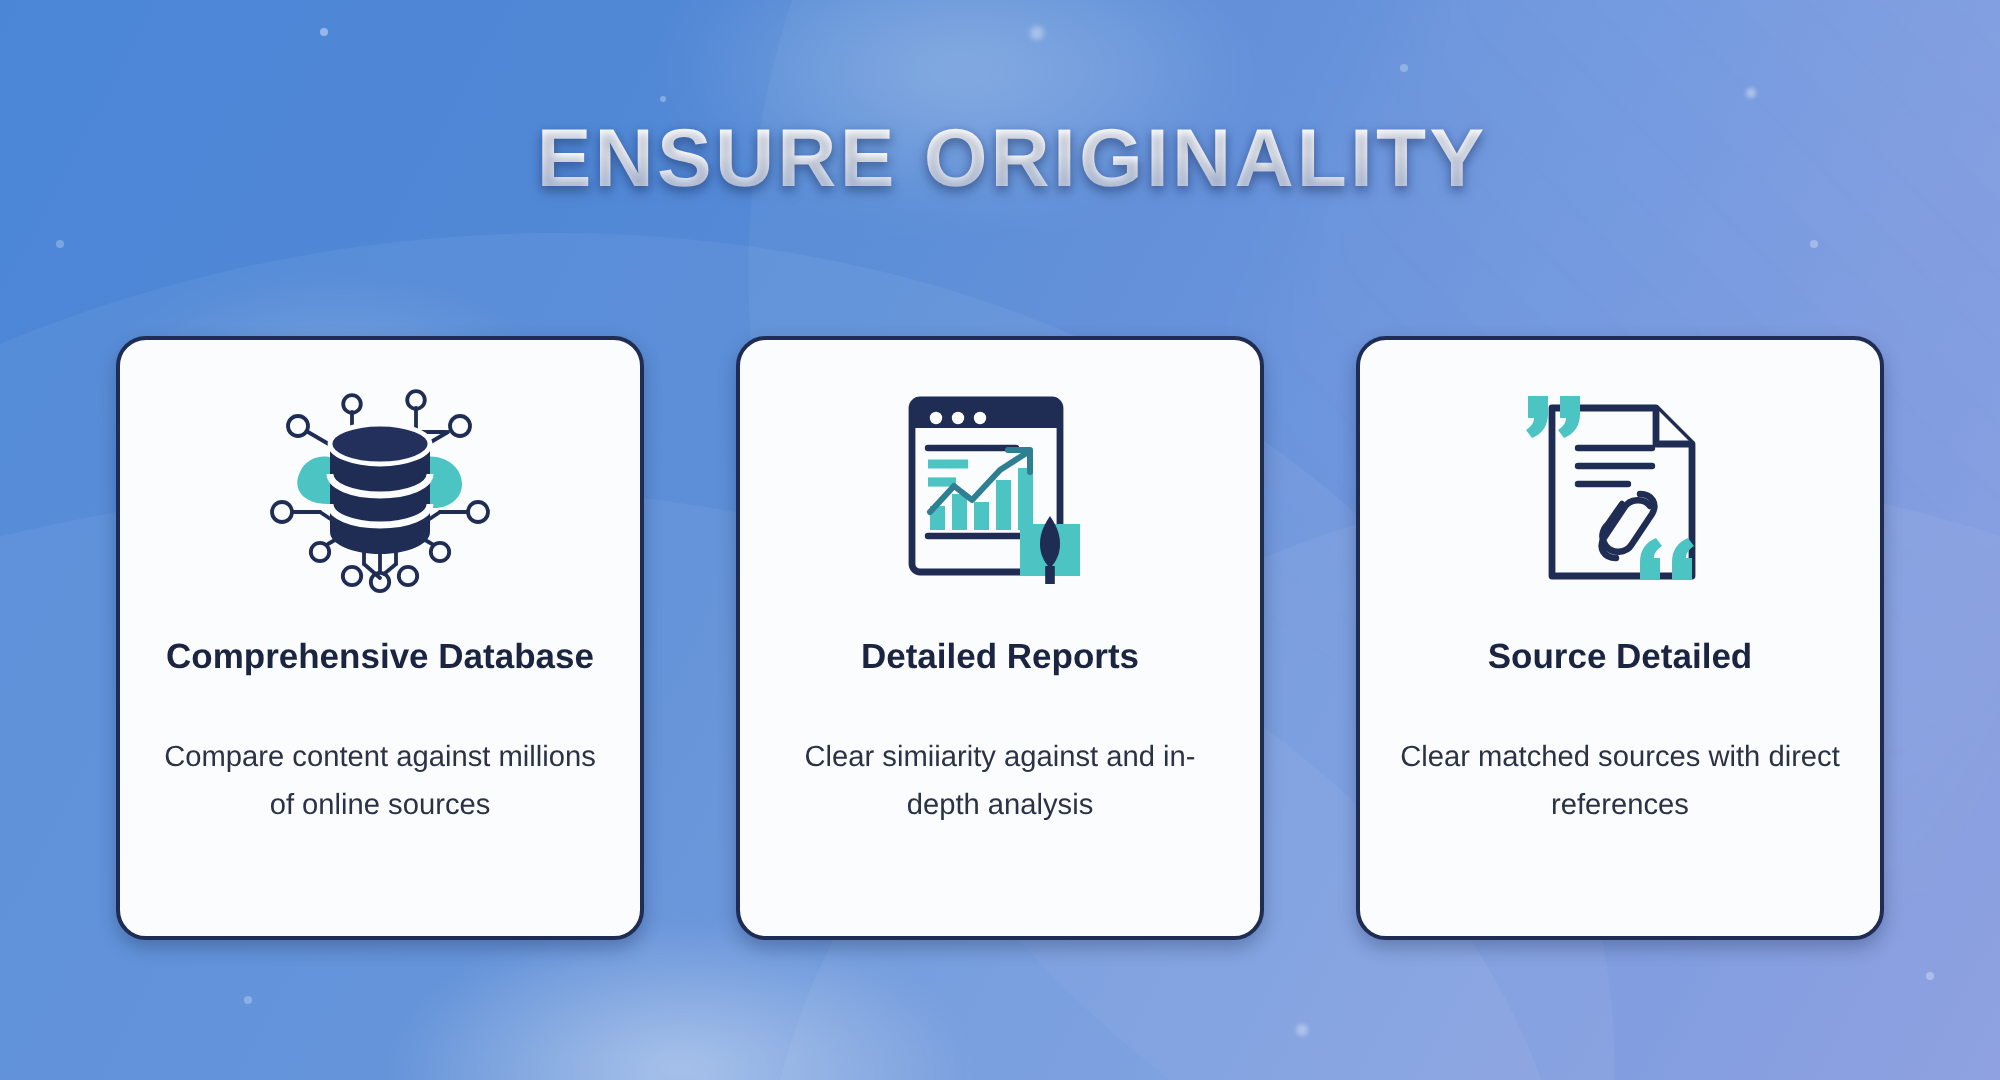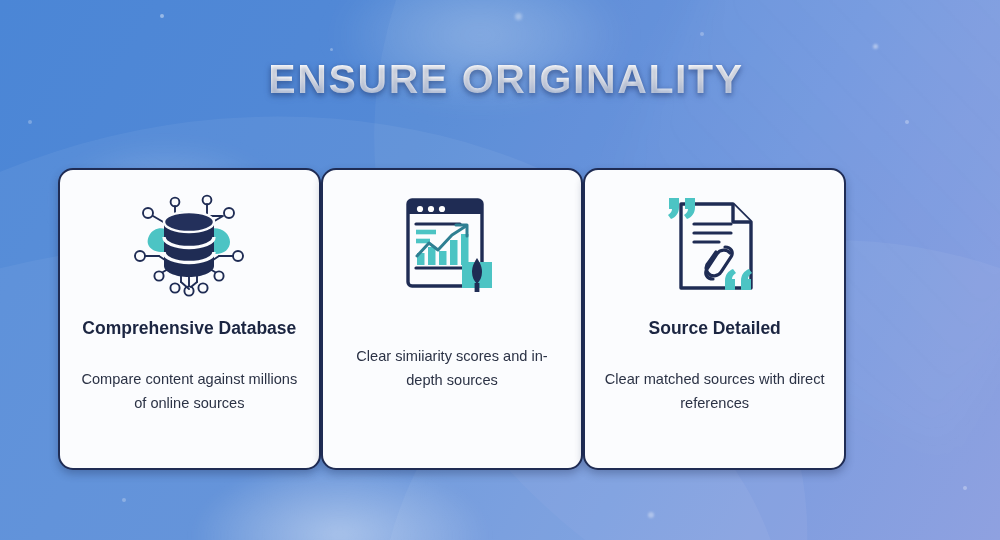--- a/index.html
+++ b/index.html
@@ -105,21 +105,21 @@
     -webkit-text-fill-color: transparent;
     text-shadow: 0 2px 4px rgba(30,50,100,0.28);
     filter: drop-shadow(0 2px 3px rgba(26,44,92,0.35));
   }
 
   
   #cards {
     position: absolute;
     top: 168px;
     left: 58px;
-    width: 788px;
+    width: 884px;
     display: flex;
     justify-content: space-between;
   }
   .card {
     width: 264px;
     height: 302px;
     box-sizing: border-box;
     background: #fbfcfe;
     border: 2px solid #1f2c54;
     border-radius: 15px;
@@ -278,21 +278,22 @@
           <g fill="none" stroke="#2e7f92" stroke-width="3" stroke-linecap="round" stroke-linejoin="round">
             <path d="M17 66 L29 53 L38 60 L52 45 L66 36"></path>
             <path d="M56 35 L67 35 L67 46"></path>
           </g>
 
           <rect x="62" y="72" width="30" height="26" fill="#4cc4c4"></rect>
           <path d="M77 68 c4 6 5 10 5 14 c0 5 -2 9 -5 12 c-3 -3 -5 -7 -5 -12 c0 -4 1 -8 5 -14 Z" fill="#1f2c54"></path>
           <rect x="74.6" y="93" width="4.8" height="9" fill="#1f2c54"></rect>
         </svg>
       </div>
-      <div class="card-desc">Clear simiiarity scores and in-depth sources</div>
+      <div class="card-title">Detailed Reports</div>
+      <div class="card-desc">Clear simiiarity against and in-depth analysis</div>
     </div>
 
     <div class="card">
       <div class="icon-box">
         <svg width="108" height="112" viewBox="0 0 108 112">
 
           <path d="M20 14 H72 L90 32 V98 H20 Z" fill="#fbfcfe" stroke="#1f2c54" stroke-width="3.4" stroke-linejoin="round"></path>
           <path d="M72 14 V32 H90" fill="#fbfcfe" stroke="#1f2c54" stroke-width="3.4" stroke-linejoin="round"></path>
 
           <g stroke="#1f2c54" stroke-width="3.2" stroke-linecap="round">

